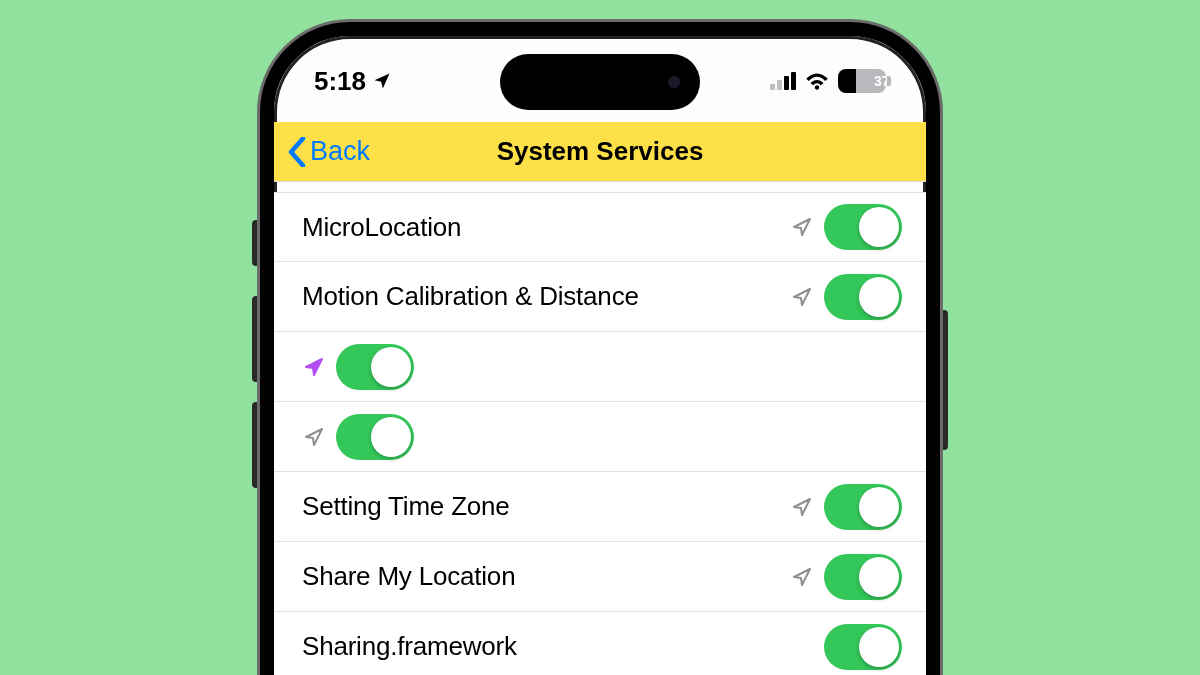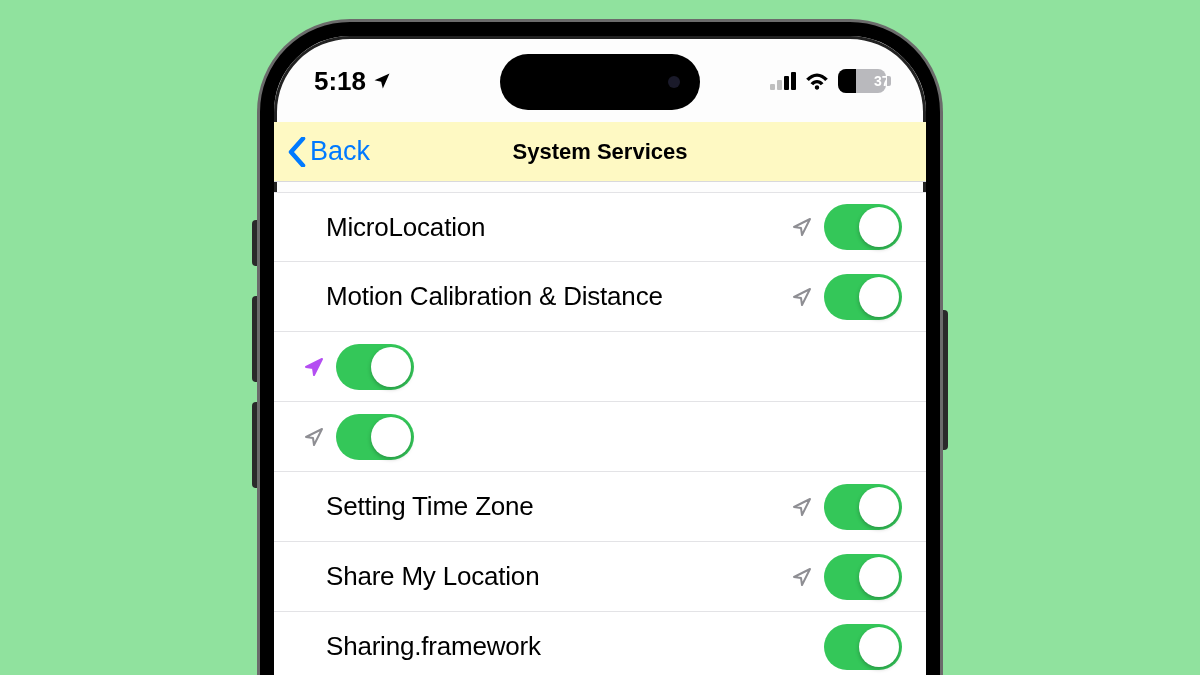--- a/index.html
+++ b/index.html
@@ -65,37 +65,37 @@
   }
   .status-left { display: flex; align-items: center; gap: 6px; font-weight: 600; font-size: 26px; justify-content: space-between; }
   .status-right { display: flex; align-items: center; gap: 8px; }
 
   .nav-bar {
     position: absolute;
     top: 86px; left: 0; right: 0;
     height: 60px;
     display: flex;
     align-items: center;
-    background: #fef9c3;
+    background: #fde047;
     border-bottom: 1px solid #d8d8db;
   }
   .back-btn {
     display: flex; align-items: center;
     color: #007aff;
     font-size: 27px;
     padding-left: 14px;
     gap: 4px;
     cursor: pointer;
   }
   .nav-title {
     position: absolute;
     left: 0; right: 0;
     text-align: center;
     font-weight: 600;
-    font-size: 22px;
+    font-size: 26px;
     color: #000;
     pointer-events: none;
   }
 
   .list {
     position: absolute;
     top: 156px; left: 0; right: 0;
     background: #fff;
   }
   .row {
@@ -104,21 +104,20 @@
     height: 70px;
     padding: 0 24px 0 28px;
     border-bottom: 1px solid #e3e3e6;
   }
   .row:first-child { border-top: 1px solid #e3e3e6; }
   .row-label {
     flex: 1;
     font-size: 26px;
     color: #000;
     letter-spacing: -0.2px;
-    margin-left: 24px;
   }
   .loc-icon {
     margin-right: 10px;
   }
   .toggle {
     width: 78px; height: 46px;
     background: #34c759;
     border-radius: 23px;
     position: relative;
     cursor: pointer;

